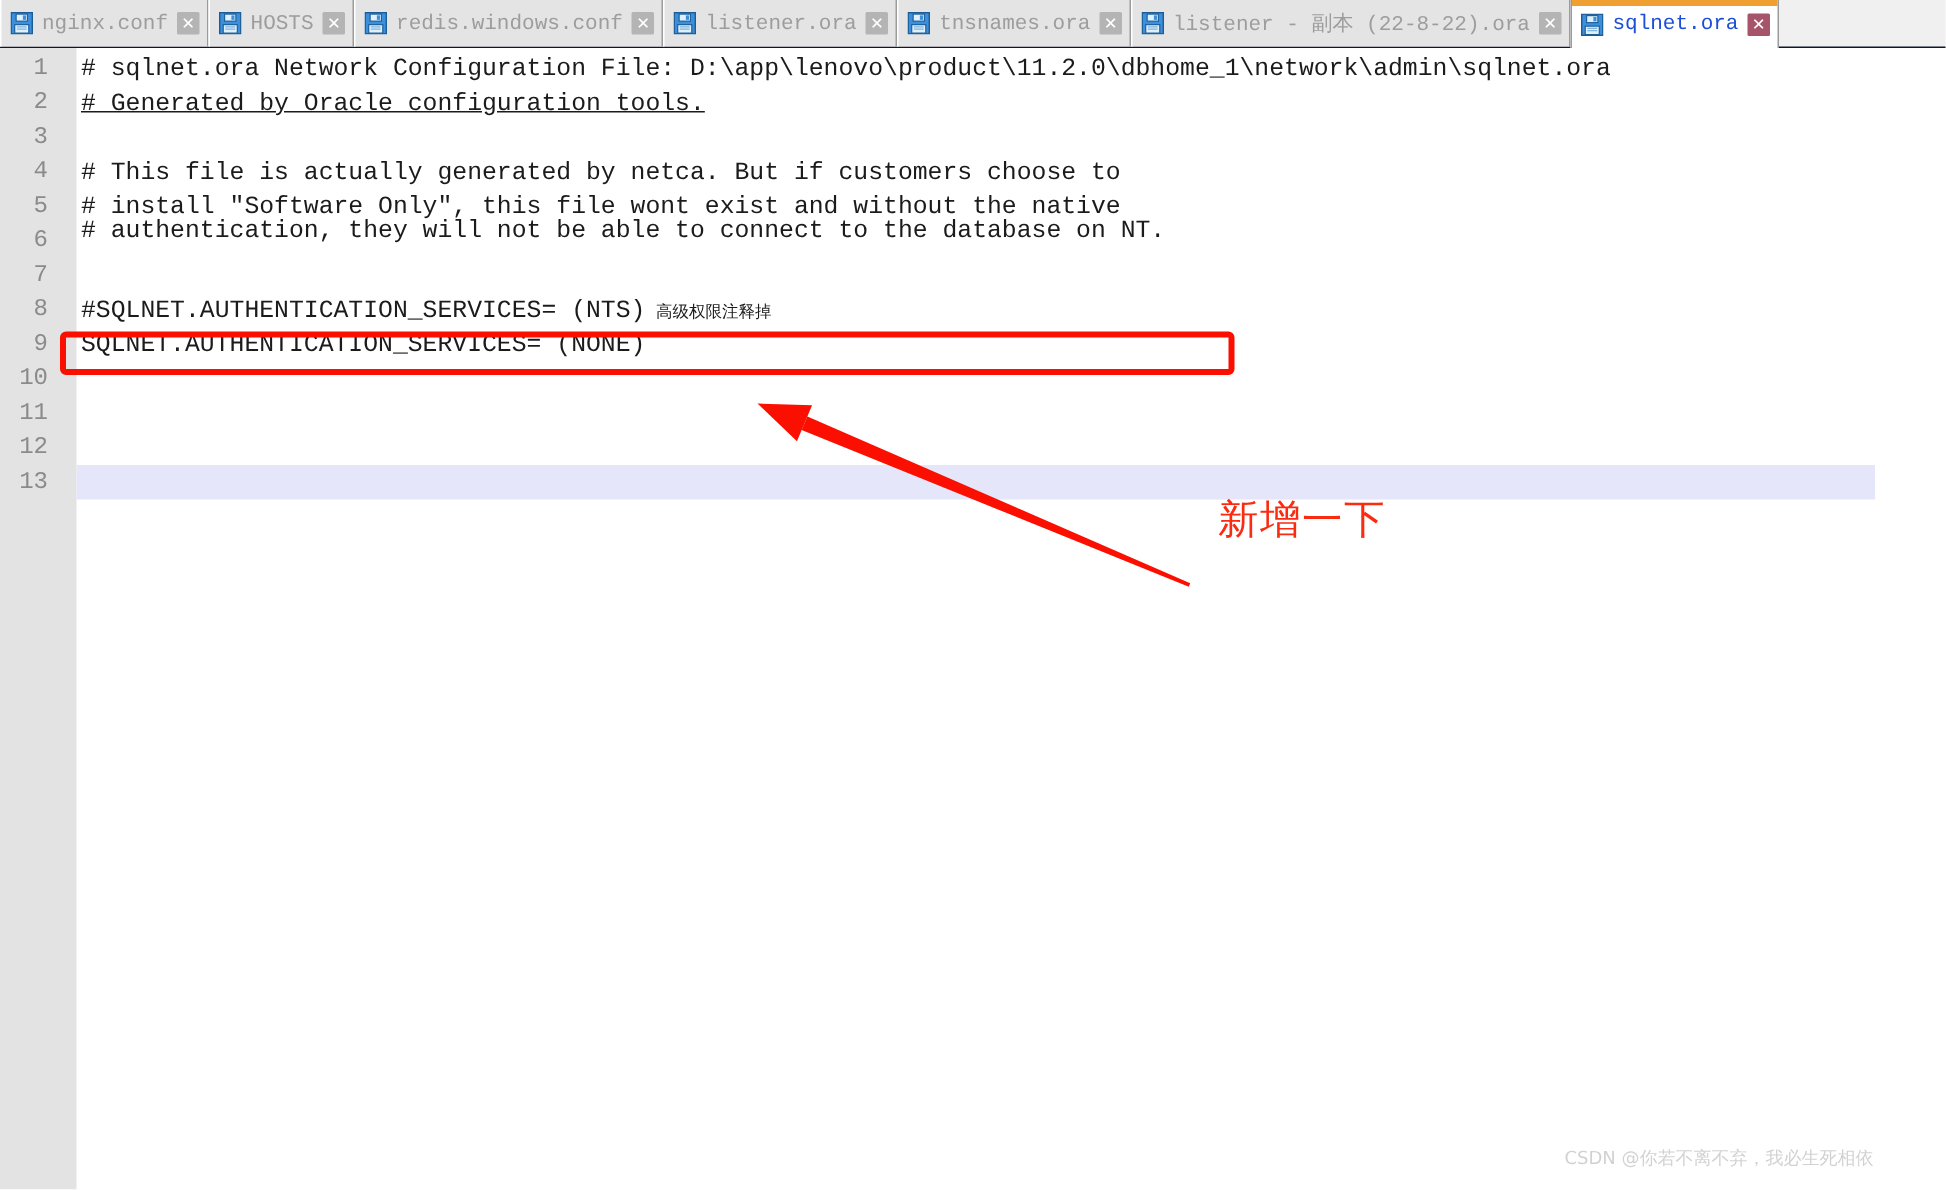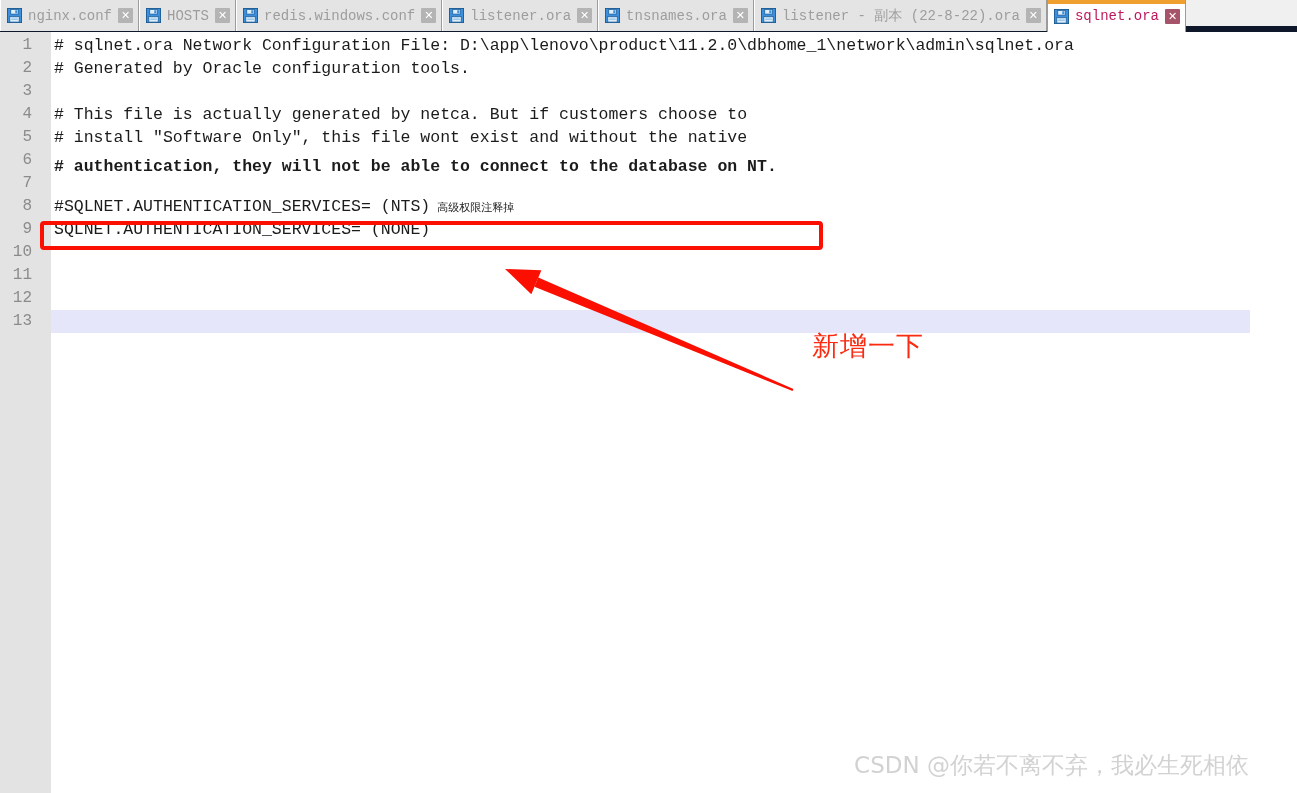--- a/index.html
+++ b/index.html
@@ -15,21 +15,21 @@
     font-family: "Liberation Sans", sans-serif;
   }
 
   
   #tab-bar {
     position: absolute;
     left: 0; top: 0;
     width: 1297px;
     height: 32px;
     background: #f0f0f0;
-    border-bottom: 6px solid #0f172a;
+    border-bottom: 1px solid #0f172a;
     box-sizing: border-box;
     display: flex;
     align-items: stretch;
   }
   .tab {
     position: relative;
     display: flex;
     align-items: center;
     gap: 6px;
     padding: 0 5px 0 6px;
@@ -56,21 +56,21 @@
     height: 4px;
     background: #f0a030;
   }
   .tab-label {
     font-family: "Liberation Mono", "DejaVu Sans Mono", monospace;
     font-size: 14px;
     color: #9d9d9d;
     letter-spacing: 0px;
   }
   .tab.active .tab-label {
-    color: #be185d;
+    color: #1d4ed8;
   }
   
   .floppy-icon {
     width: 15px; height: 15px;
     display: inline-block;
     position: relative;
     flex: 0 0 auto;
   }
   .floppy-icon svg { display: block; }
 
@@ -176,21 +176,21 @@
     width: 1297px; height: 793px;
     pointer-events: none;
   }
 
   
   #watermark {
     position: absolute;
     right: 48px;
     bottom: 12px;
     font-family: "DejaVu Sans", sans-serif;
-    font-size: 23px;
+    font-size: 12px;
     color: #d2d2d2;
     white-space: nowrap;
   }
 </style>
 </head>
 <body>
 
 <div id="tab-bar">
     <div class="tab">
       <span class="floppy-icon">
@@ -304,25 +304,25 @@
       <div class="gutter-num" style="top: 163px;">8</div>
       <div class="gutter-num" style="top: 186px;">9</div>
       <div class="gutter-num" style="top: 209px;">10</div>
       <div class="gutter-num" style="top: 232px;">11</div>
       <div class="gutter-num" style="top: 255px;">12</div>
       <div class="gutter-num" style="top: 278px;">13</div>
     </div>
   <div id="code-area">
     <div class="line-highlight" style="top: 278px;"></div>
   <div class="code-line" style="top: 2px;"># sqlnet.ora Network Configuration File: D:\app\lenovo\product\11.2.0\dbhome_1\network\admin\sqlnet.ora</div>
-      <div class="code-line" style="top: 25px;"># Generated by Oracle configuration tools.</div>
+      <div class="code-line" style="top: 25px; text-decoration: underline;"># Generated by Oracle configuration tools.</div>
       <div class="code-line" style="top: 48px;"></div>
       <div class="code-line" style="top: 71px;"># This file is actually generated by netca. But if customers choose to</div>
       <div class="code-line" style="top: 94px;"># install "Software Only", this file wont exist and without the native</div>
-      <div class="code-line" style="top: 123px; font-weight: bold;"># authentication, they will not be able to connect to the database on NT.</div>
+      <div class="code-line" style="top: 110px;"># authentication, they will not be able to connect to the database on NT.</div>
       <div class="code-line" style="top: 140px;"></div>
       <div class="code-line" style="top: 163px;">#SQLNET.AUTHENTICATION_SERVICES= (NTS)<span class="cn-note-inline">  高级权限注释掉</span></div>
       <div class="code-line" style="top: 186px;">SQLNET.AUTHENTICATION_SERVICES= (NONE)</div>
       <div class="code-line" style="top: 209px;"></div>
       <div class="code-line" style="top: 255px;"></div>
       <div class="code-line" style="top: 278px;"></div>
     </div>
 
   <div id="red-box"></div>
 

